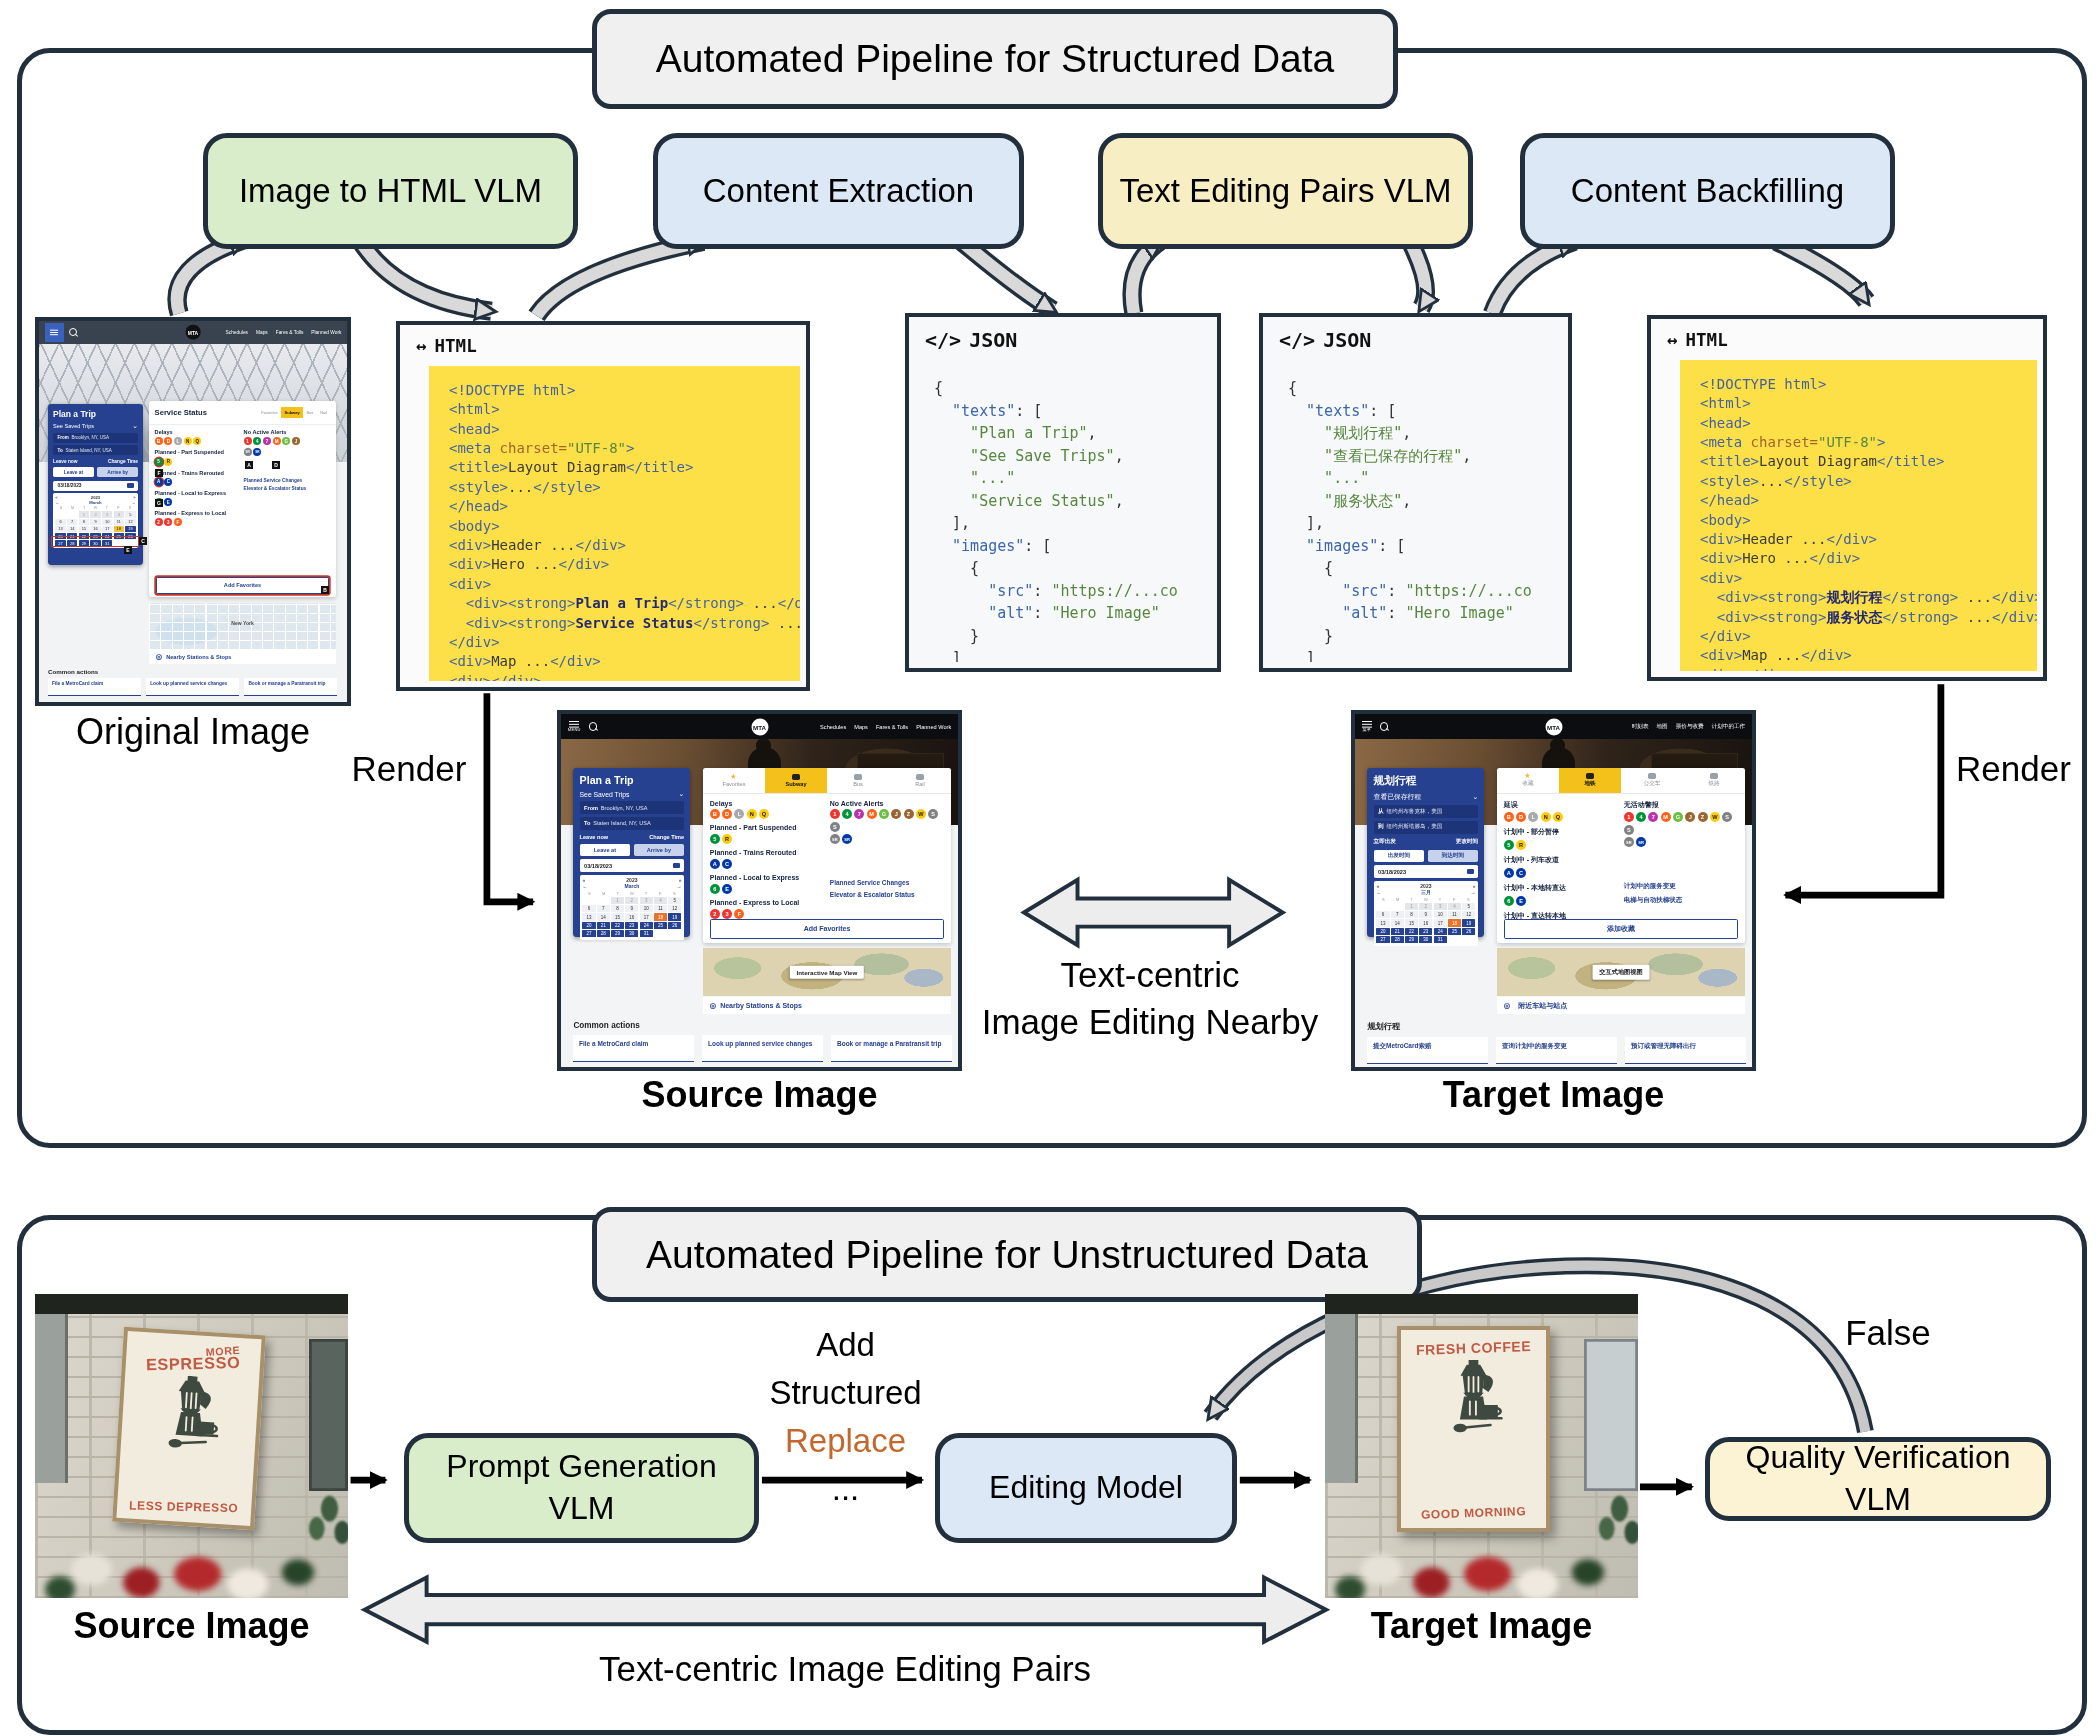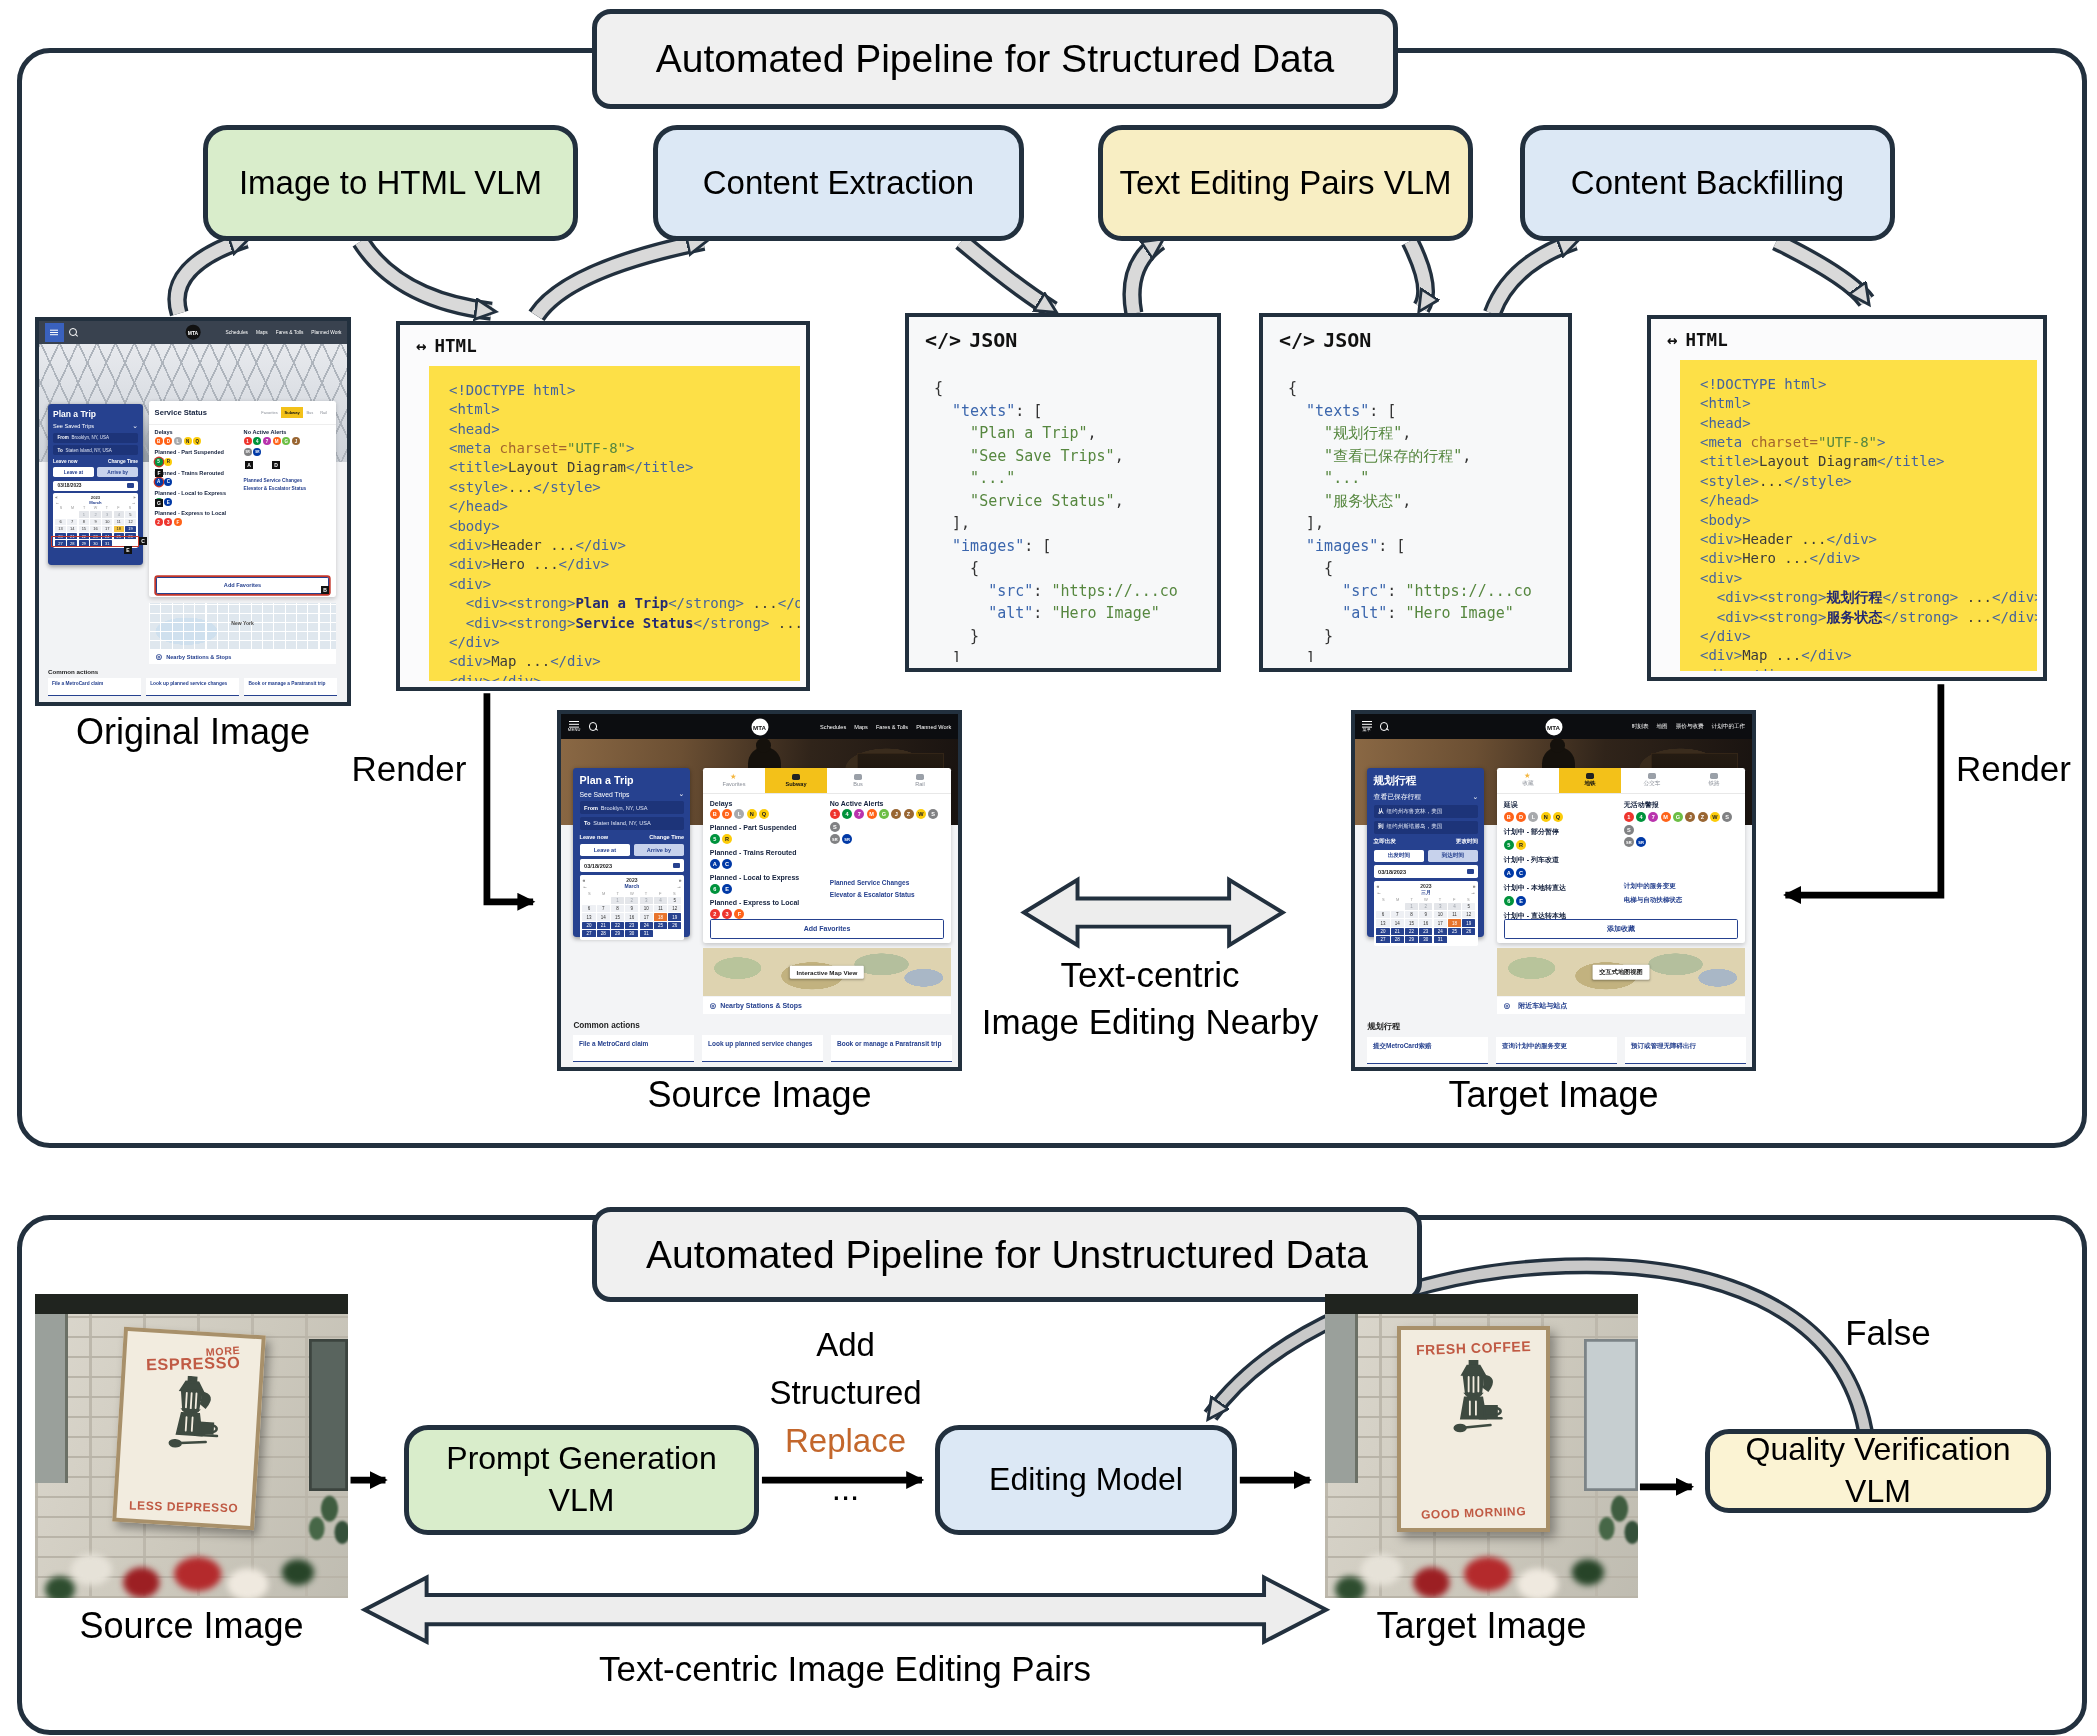--- a/index.html
+++ b/index.html
@@ -9,21 +9,21 @@
 
   
   .cont{position:absolute;border:5.6px solid #22303e;border-radius:33px;background:#fff;}
   #cont1{left:17px;top:48px;width:2060px;height:1090px;}
   #cont2{left:17px;top:1215px;width:2060px;height:510px;}
   .tbox{position:absolute;background:#f0f0f0;border:5px solid #22303e;border-radius:19px;display:flex;align-items:center;justify-content:center;font-size:39px;color:#000;text-align:center;}
   #title1{left:592px;top:9px;width:796px;height:90px;}
   #title2{left:592px;top:1207px;width:820px;height:85px;}
 
   
-  .pbox{position:absolute;border:5px solid #22303e;border-radius:24px;display:flex;align-items:center;justify-content:center;text-align:center;font-size:33px;line-height:1.3;color:#000;padding:4.5px 9px;box-sizing:border-box;}
+  .pbox{position:absolute;border:5px solid #22303e;border-radius:24px;display:flex;align-items:center;justify-content:center;text-align:center;font-size:33px;line-height:1.3;color:#000;padding:4.5px 9px;box-sizing:border-box;margin-top:8px;}
   .green{background:#d9edcb;} .blue{background:#dce8f5;} .yellow{background:#f8eec3;} .yellow2{background:#fbf3d3;}
   #box-i2h{left:203px;top:125px;width:375px;height:116px;}
   #box-ce {left:653px;top:125px;width:371px;height:116px;}
   #box-tep{left:1098px;top:125px;width:375px;height:116px;}
   #box-cb {left:1520px;top:125px;width:375px;height:116px;}
   #box-pg {left:404px;top:1425px;width:355px;height:110px;font-size:32px;}
   #box-em {left:935px;top:1425px;width:302px;height:110px;font-size:32px;}
   #box-qv {left:1705px;top:1429px;width:346px;height:84px;font-size:32px;}
 
   
@@ -36,21 +36,21 @@
   .cl{white-space:pre;font-size:14px;line-height:19.4px;color:#333;}
   .jsonblock .cl{font-size:15px;line-height:22.5px;}
   .c-tag{color:#44639e;} .c-attr{color:#a2652f;} .c-val{color:#56873f;} .c-txt{color:#3a3a3a;}
   .c-strong{color:#242a72;font-weight:bold;} .c-key{color:#3b66ad;} .c-str{color:#56873f;} .c-pun{color:#333;}
   #html1{left:396px;top:321px;width:414px;height:370px;}
   #json1{left:905px;top:313px;width:316px;height:359px;}
   #json2{left:1259px;top:313px;width:313px;height:359px;}
   #html2{left:1647px;top:315px;width:400px;height:366px;}
 
   
-  .cap{position:absolute;text-align:center;font-size:36px;font-weight:normal;color:#000;}
+  .cap{position:absolute;text-align:center;font-size:36px;font-weight:bold;color:#000;}
   #cap-orig{left:35px;top:711px;width:316px;}
   #cap-src1{left:557px;top:1074px;width:405px;}
   #cap-tgt1{left:1351px;top:1074px;width:405px;}
   #cap-src2{left:35px;top:1605px;width:313px;}
   #cap-tgt2{left:1325px;top:1605px;width:313px;}
   .lbl{position:absolute;font-size:35px;color:#000;text-align:center;}
   #render-l{left:333px;top:749px;width:152px;}
   #render-r{left:1940px;top:749px;width:147px;}
   #pair-top{left:981px;top:951px;width:338px;line-height:1.35;}
   #pair-bottom{left:507px;top:1649px;width:676px;}

